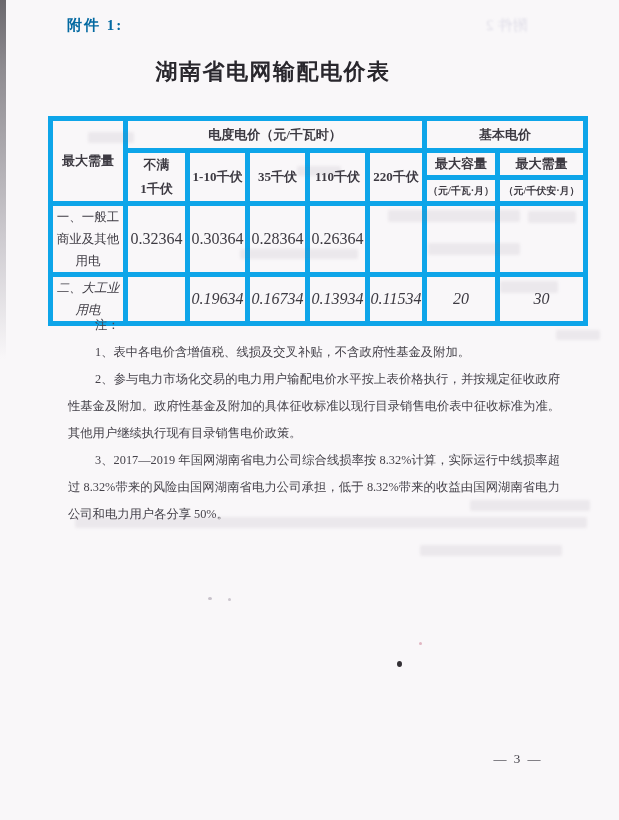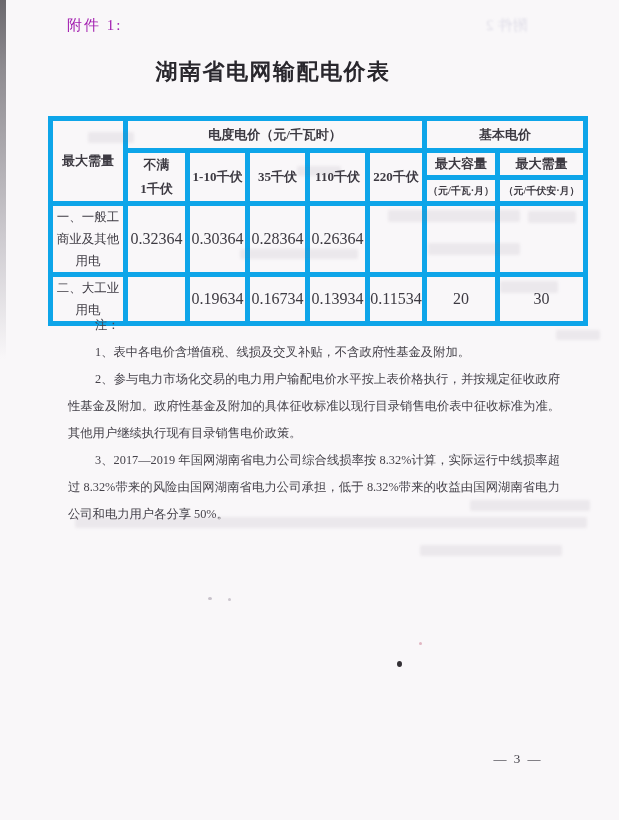--- a/index.html
+++ b/index.html
@@ -7,40 +7,40 @@
     width:619px;height:820px;position:relative;overflow:hidden;
     background:#f9f7f9;
     font-family:"Liberation Serif","DejaVu Serif",serif;
     color:#3f3c44;
   }
   .edge-shadow{
     position:absolute;left:0;top:0;width:6px;height:390px;
     background:linear-gradient(180deg,#6b686d 0%,#8f8c91 18%,#aeabb0 40%,#cfccd1 62%,rgba(207,204,209,0) 92%);
   }
   .attachment{
-    position:absolute;left:67px;top:16px;font-size:15px;color:#a21caf;letter-spacing:2px;
+    position:absolute;left:67px;top:16px;font-size:15px;color:#0369a1;letter-spacing:2px;font-weight:bold;
   }
   .bleed-text{
     position:absolute;left:486px;top:16px;font-size:15px;
     color:rgba(100,100,150,0.18);filter:blur(1px);transform:scaleX(-1);
   }
   .doc-title{
     position:absolute;left:0;top:57px;width:546px;text-align:center;
     font-size:22px;font-weight:bold;color:#29272d;letter-spacing:1.5px;
   }
   table.price{
     position:absolute;left:48px;top:116px;width:535px;
     border-collapse:collapse;table-layout:fixed;
   }
   table.price td{
     border:5px solid #0ea5e9;text-align:center;vertical-align:middle;
     padding:0;overflow:hidden;color:#3d3a42;
   }
   tr.h1{height:32px;} tr.h2{height:24px;} tr.h3{height:23px;}
-  tr.r1{height:67px;} tr.r2{height:43px;}
+  tr.r1{height:67px;} tr.r2{height:43px;font-style:italic;}
   td.th{font-weight:bold;font-size:13px;}
   td.unit{font-weight:bold;font-size:10px;}
   td.pre{white-space:pre-line;line-height:24px;}
   td.cat{font-size:13px;}
   td.cat-cell{
     text-align:left;font-size:12.5px;line-height:22px;
     padding:2px 2px 2px 5px;
   }
   td.val{font-size:16px;}
   .notes{

